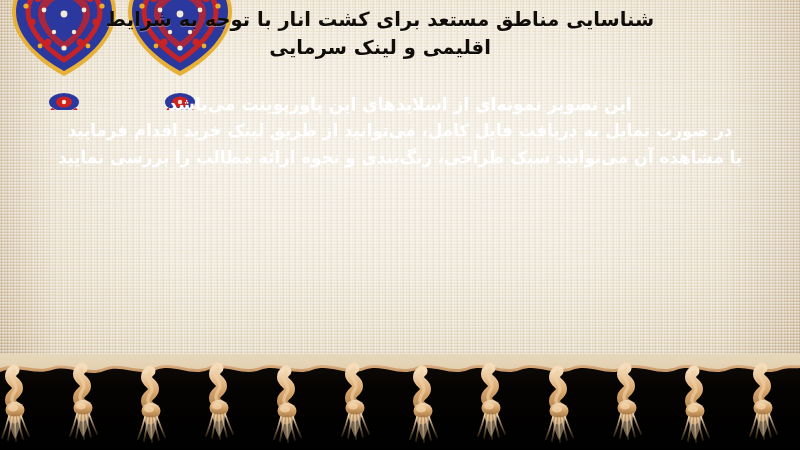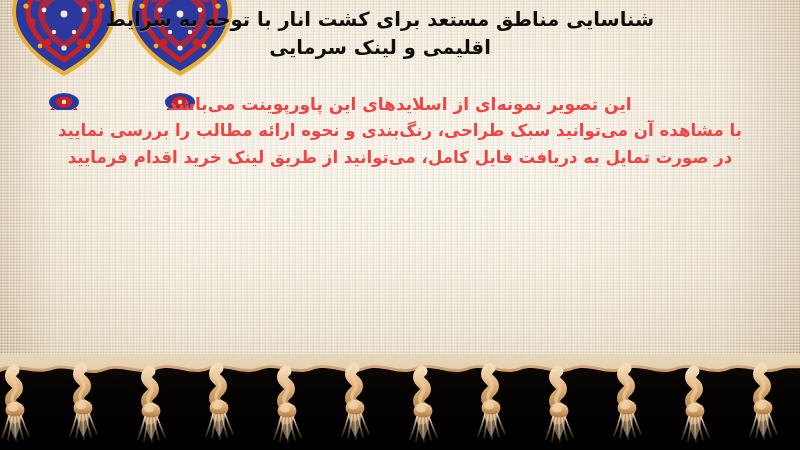--- a/index.html
+++ b/index.html
@@ -103,21 +103,21 @@
     letter-spacing:0px;
     text-shadow:0 1px 0 rgba(255,255,255,.35);
     margin:0 auto;
     max-width:600px;
     padding-right:40px;
   }
   .title .t-line{display:block;}
 
   .body-block{
     margin-top:28px;
-    color:#ef4444;
+    color:#ffffff;
     font-size:17px;
     line-height:1.62;
     font-weight:bold;
     text-shadow:0 1px 0 rgba(255,255,255,.30);
   }
   .body-block .b-line{display:block; white-space:nowrap;}
   .b-line.l1{font-size:17px;}
   .b-line.l2{font-size:16.6px;}
   .b-line.l3{font-size:16.6px;}
 </style>
@@ -190,22 +190,22 @@
 
   <div class="text-area">
 
     <h1 class="title">
       <span class="t-line">شناسایی مناطق مستعد برای کشت انار با توجه به شرایط</span>
       <span class="t-line">اقلیمی و لینک سرمایی</span>
     </h1>
 
     <div class="body-block">
       <span class="b-line l1">این تصویر نمونه‌ای از اسلایدهای این پاورپوینت می‌باشد</span>
+      <span class="b-line l3">در صورت تمایل به دریافت فایل کامل، می‌توانید از طریق لینک خرید اقدام فرمایید</span>
       <span class="b-line l2">با مشاهده آن می‌توانید سبک طراحی، رنگ‌بندی و نحوه ارائه مطالب را بررسی نمایید</span>
-      <span class="b-line l3">در صورت تمایل به دریافت فایل کامل، می‌توانید از طریق لینک خرید اقدام فرمایید</span>
     </div>
 
   </div>
 
   <div class="black-band"></div>
 
   <svg class="fringe-edge" viewBox="0 0 800 96" preserveAspectRatio="none" style="height:96px;" aria-hidden="true">
     <defs>
       <linearGradient id="ropeG" x1="0" y1="0" x2="0" y2="1">
         <stop offset="0%" stop-color="#f4dcba"></stop>

